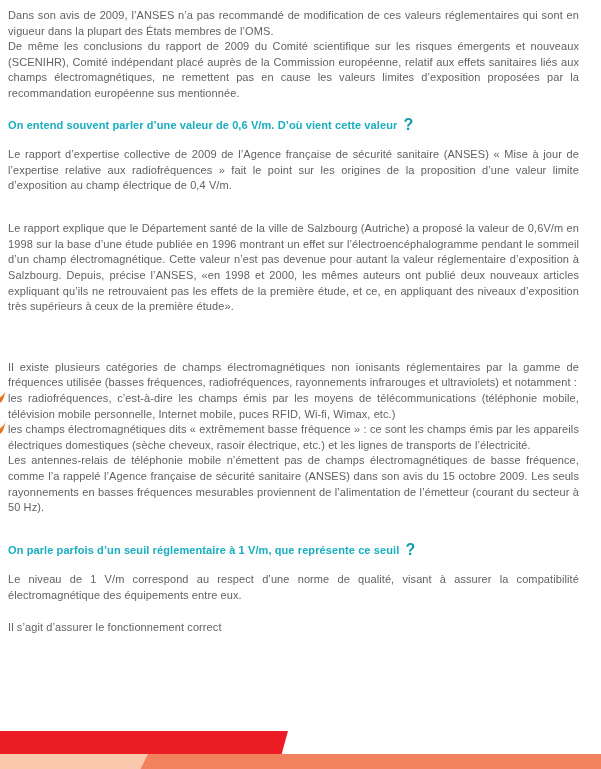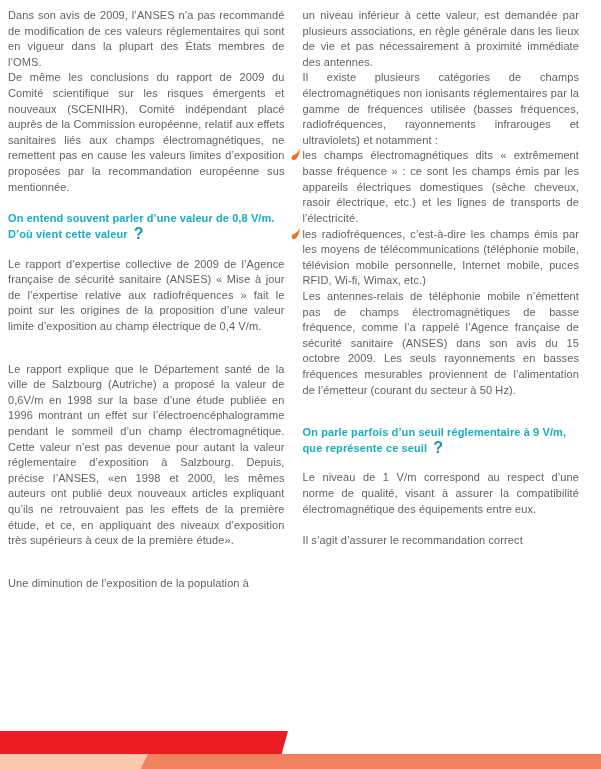--- a/index.html
+++ b/index.html
@@ -17,20 +17,21 @@
     line-height: 1.42;
     color: #606265;
     letter-spacing: 0.1px;
   }
   .columns {
     display: flex;
     gap: 18px;
     padding: 8px 22px 0 8px;
     box-sizing: border-box;
     width: 601px;
+    flex-direction: column;
   }
   .col {
     flex: 1 1 0;
     min-width: 0;
   }
   .para {
     margin: 0 0 16px 0;
     text-align: justify;
   }
   .para.tight { margin-bottom: 0; }
@@ -100,48 +101,46 @@
     </linearGradient>
   </defs>
 </svg>
 
 <div class="columns">
 
   <div class="col">
     <p class="para tight">Dans son avis de 2009, l’ANSES n’a pas recommandé de modification de ces valeurs réglementaires qui sont en vigueur dans la plupart des États membres de l’OMS.</p>
     <p class="para">De même les conclusions du rapport de 2009 du Comité scientifique sur les risques émergents et nouveaux (SCENIHR), Comité indépendant placé auprès de la Commission européenne, relatif aux effets sanitaires liés aux champs électromagnétiques, ne remettent pas en cause les valeurs limites d’exposition proposées par la recommandation européenne sus mentionnée.</p>
     <h3 class="qheading">
-      <span>On entend souvent parler d’une valeur de 0,8 V/m. D’où vient cette valeur</span>
+      <span>On entend souvent parler d’une valeur de 0,6 V/m. D’où vient cette valeur</span>
       <span class="qmark">?</span>
     </h3>
     <p class="para mb-lg">Le rapport d’expertise collective de 2009 de l’Agence française de sécurité sanitaire (ANSES) « Mise à jour de l’expertise relative aux radiofréquences » fait le point sur les origines de la proposition d’une valeur limite d’exposition au champ électrique de 0,4 V/m.</p>
     <p class="para mb-lg">Le rapport explique que le Département santé de la ville de Salzbourg (Autriche) a proposé la valeur de 0,6V/m en 1998 sur la base d’une étude publiée en 1996 montrant un effet sur l’électroencéphalogramme pendant le sommeil d’un champ électromagnétique. Cette valeur n’est pas devenue pour autant la valeur réglementaire d’exposition à Salzbourg. Depuis, précise l’ANSES, «en 1998 et 2000, les mêmes auteurs ont publié deux nouveaux articles expliquant qu’ils ne retrouvaient pas les effets de la première étude, et ce, en appliquant des niveaux d’exposition très supérieurs à ceux de la première étude».</p>
-    <p class="para">Une diminution de l’exposition de la population à</p>
   </div>
 
   <div class="col">
-    <p class="para tight">un niveau inférieur à cette valeur, est demandée par plusieurs associations, en règle générale dans les lieux de vie et pas nécessairement à proximité immédiate des antennes.</p>
     <p class="para tight">Il existe plusieurs catégories de champs électromagnétiques non ionisants réglementaires par la gamme de fréquences utilisée (basses fréquences, radiofréquences, rayonnements infrarouges et ultraviolets) et notamment :</p>
+    <p class="para tight bullet">
+      <span class="drop"><svg viewBox="0 0 10 13" width="10" height="13">
+            <path d="M9.3 0.3 C8.8 3.8 7.9 7.6 5.8 10.3 C4.6 11.9 2.5 12.6 1.3 11.4 C0.1 10.2 0.3 8.1 2.1 7.3 C4.8 6.1 7.7 3.9 9.3 0.3 Z" fill="url(#dropGrad)"></path>
+          </svg></span><span>les radiofréquences, c’est-à-dire les champs émis par les moyens de télécommunications (téléphonie mobile, télévision mobile personnelle, Internet mobile, puces RFID, Wi-fi, Wimax, etc.)</span>
+    </p>
     <p class="para tight bullet">
       <span class="drop"><svg viewBox="0 0 10 13" width="10" height="13">
             <path d="M9.3 0.3 C8.8 3.8 7.9 7.6 5.8 10.3 C4.6 11.9 2.5 12.6 1.3 11.4 C0.1 10.2 0.3 8.1 2.1 7.3 C4.8 6.1 7.7 3.9 9.3 0.3 Z" fill="url(#dropGrad)"></path>
           </svg></span><span>les champs électromagnétiques dits « extrêmement basse fréquence » : ce sont les champs émis par les appareils électriques domestiques (sèche cheveux, rasoir électrique, etc.) et les lignes de transports de l’électricité.</span>
     </p>
-    <p class="para tight bullet">
-      <span class="drop"><svg viewBox="0 0 10 13" width="10" height="13">
-            <path d="M9.3 0.3 C8.8 3.8 7.9 7.6 5.8 10.3 C4.6 11.9 2.5 12.6 1.3 11.4 C0.1 10.2 0.3 8.1 2.1 7.3 C4.8 6.1 7.7 3.9 9.3 0.3 Z" fill="url(#dropGrad)"></path>
-          </svg></span><span>les radiofréquences, c’est-à-dire les champs émis par les moyens de télécommunications (téléphonie mobile, télévision mobile personnelle, Internet mobile, puces RFID, Wi-fi, Wimax, etc.)</span>
-    </p>
     <p class="para mb-lg">Les antennes-relais de téléphonie mobile n’émettent pas de champs électromagnétiques de basse fréquence, comme l’a rappelé l’Agence française de sécurité sanitaire (ANSES) dans son avis du 15 octobre 2009. Les seuls rayonnements en basses fréquences mesurables proviennent de l’alimentation de l’émetteur (courant du secteur à 50 Hz).</p>
     <h3 class="qheading">
-      <span>On parle parfois d’un seuil réglementaire à 9 V/m, que représente ce seuil</span>
+      <span>On parle parfois d’un seuil réglementaire à 1 V/m, que représente ce seuil</span>
       <span class="qmark">?</span>
     </h3>
     <p class="para">Le niveau de 1 V/m correspond au respect d’une norme de qualité, visant à assurer la compatibilité électromagnétique des équipements entre eux.</p>
-    <p class="para">Il s’agit d’assurer le recommandation correct</p>
+    <p class="para">Il s’agit d’assurer le fonctionnement correct</p>
   </div>
 
 </div>
 
 <div class="footer-red"></div>
 <div class="footer-band">
   <div class="footer-peach"></div>
 </div>
 
 </body></html>

